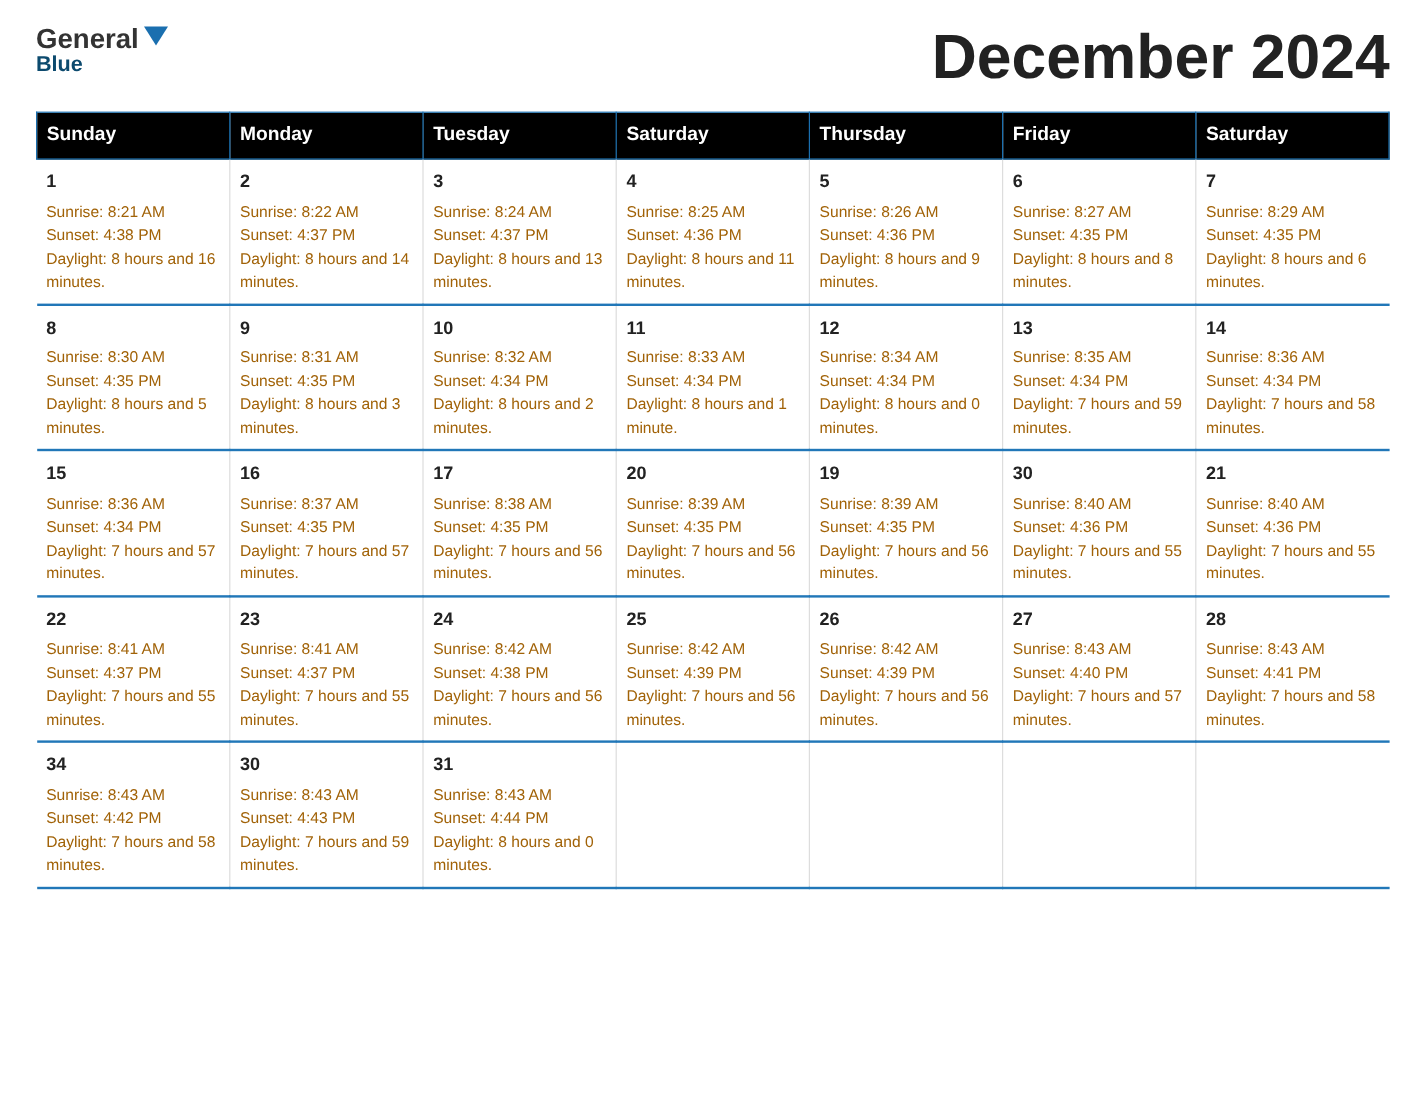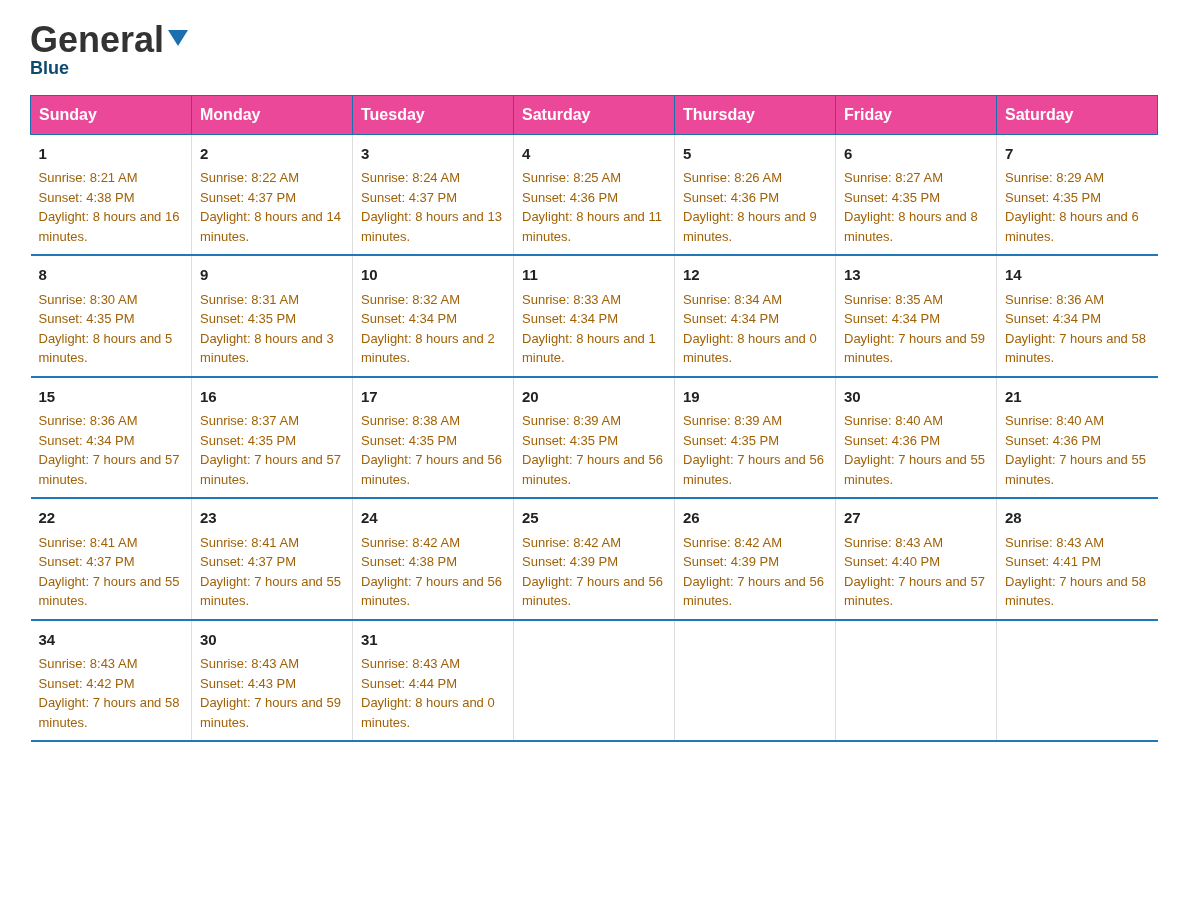--- a/index.html
+++ b/index.html
@@ -16,21 +16,21 @@
       justify-content: space-between;
       align-items: flex-start;
       margin-bottom: 16px;
     }
     .logo-area {
       display: flex;
       flex-direction: column;
       align-items: flex-start;
     }
     .logo-text {
-      font-size: 36px;
+      font-size: 23px;
       font-weight: bold;
       color: #333;
       line-height: 1.1;
     }
     .logo-triangle {
       display: inline-block;
       width: 0;
       height: 0;
       border-left: 10px solid transparent;
       border-right: 10px solid transparent;
@@ -59,21 +59,21 @@
       font-size: 22px;
       color: #555;
       margin-top: 4px;
     }
     table {
       width: 100%;
       border-collapse: collapse;
       table-layout: fixed;
     }
     thead th {
-      background-color: #ec4899;
+      background-color: #000000;
       color: #fff;
       font-size: 16px;
       font-weight: bold;
       padding: 10px 8px;
       text-align: left;
       border: 1px solid #1a6faf;
     }
     tbody tr {
       border-bottom: 2px solid #2177b8;
     }
@@ -112,20 +112,21 @@
 <body>
 
 <div class="header-area">
   <div class="logo-area">
     <div class="logo-text">
       General<span class="logo-triangle"></span>
     </div>
     <div class="logo-sub">Blue</div>
   </div>
   <div class="title-area">
+    <div class="month-title">December 2024</div>
   </div>
 </div>
 
 <table>
   <thead>
     <tr>
     <th>Sunday</th>
         <th>Monday</th>
         <th>Tuesday</th>
         <th>Saturday</th>

